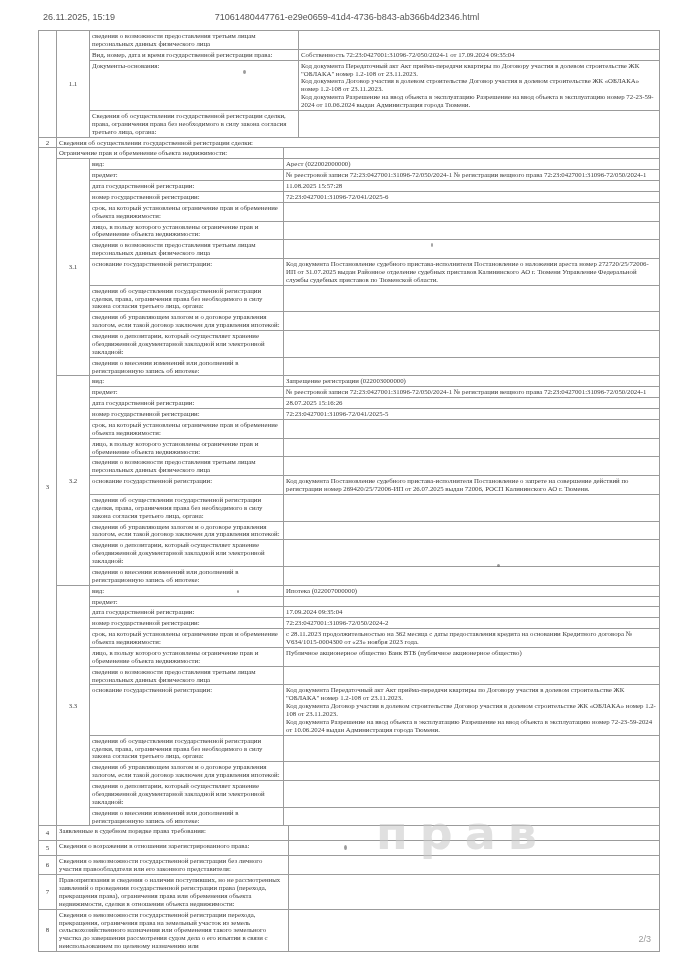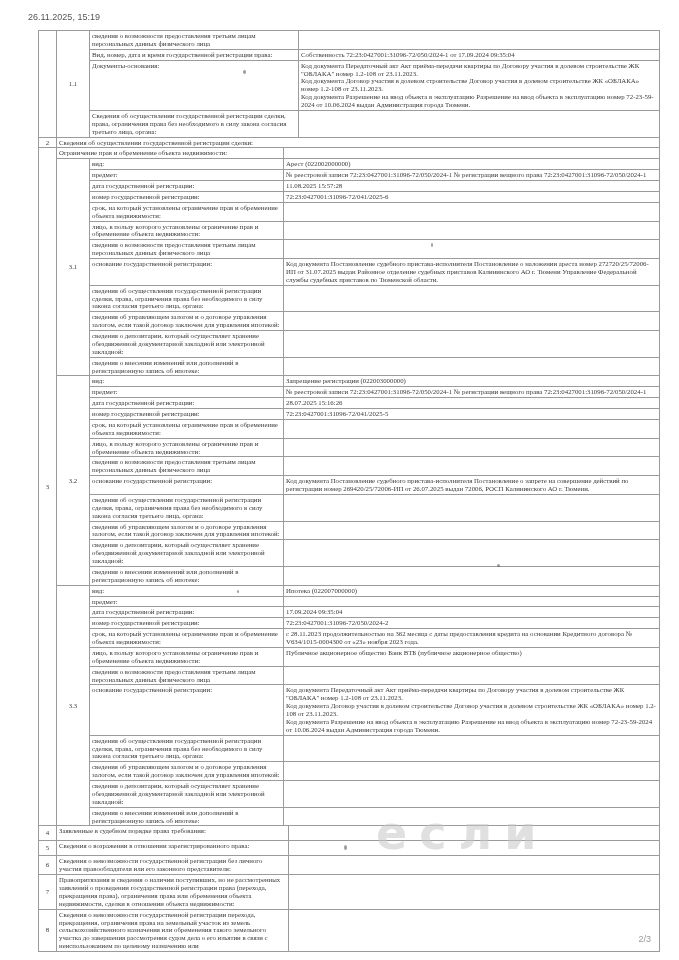--- a/index.html
+++ b/index.html
@@ -1,21 +1,21 @@
 <!DOCTYPE html>
 <html><head>
 <meta charset="utf-8">
 <style>
   html,body{margin:0;padding:0;}
   body{
     width:679px;height:960px;background:#ffffff;position:relative;
     font-family:"Liberation Serif",serif;color:#303030;overflow:hidden;
   }
   
-  .chrome-bar{position:absolute;left:0;right:0;font-family:"Liberation Sans",sans-serif;
+  .chrome-bar{position:absolute;left:15px;right:0;font-family:"Liberation Sans",sans-serif;
     font-size:9px;color:#555;}
   .hdr{top:12px;height:12px;}
   .hdr .date{position:absolute;left:28px;top:0;}
   .hdr .file{position:absolute;left:0;right:0;text-align:center;}
   .ftr{bottom:14px;height:12px;}
   .ftr .url{position:absolute;left:26px;top:0;}
   .ftr .page{position:absolute;right:28px;top:0;color:#9a9a9a;margin-left:12px;}
 
   
   .tbl{
@@ -52,20 +52,21 @@
   .s2{left:431px;top:243px;width:2px;height:4px;}
   .s3{left:497px;top:564px;width:3px;height:3px;}
   .s4{left:344px;top:845px;width:3px;height:5px;}
   .s5{left:237px;top:590px;width:2px;height:3px;}
 </style>
 </head>
 <body>
 
 <div class="chrome-bar hdr">
   <span class="date">26.11.2025, 15:19</span>
+  <span class="file">71061480447761-e29e0659-41d4-4736-b843-ab366b4d2346.html</span>
 </div>
 
 <div class="tbl" id="tbl">
     <div class="grp">
       <div class="cell numc"></div>
       <div class="cell subc">1.1</div>
       <div class="gbody">
         <div class="row">
           <div class="cell lbl w1">сведения о возможности предоставления третьим лицам персональных данных физического лица</div>
           <div class="cell val"></div>
@@ -300,21 +301,21 @@
       <div class="cell numc">8</div>
       <div class="gbody">
         <div class="row">
           <div class="cell lbl w4">Сведения о невозможности государственной регистрации перехода, прекращения, ограничения права на земельный участок из земель сельскохозяйственного назначения или обременения такого земельного участка до завершения рассмотрения судом дела о его изъятии в связи с неиспользованием по целевому назначению или</div>
           <div class="cell val"></div>
         </div>
       </div>
     </div>
   </div>
 
-<div class="wm">если</div>
+<div class="wm">прав</div>
 
 <div class="spk s1"></div>
 <div class="spk s2"></div>
 <div class="spk s3"></div>
 <div class="spk s4"></div>
 <div class="spk s5"></div>
 
 <div class="chrome-bar ftr">
   <span class="page">2/3</span>
 </div>

